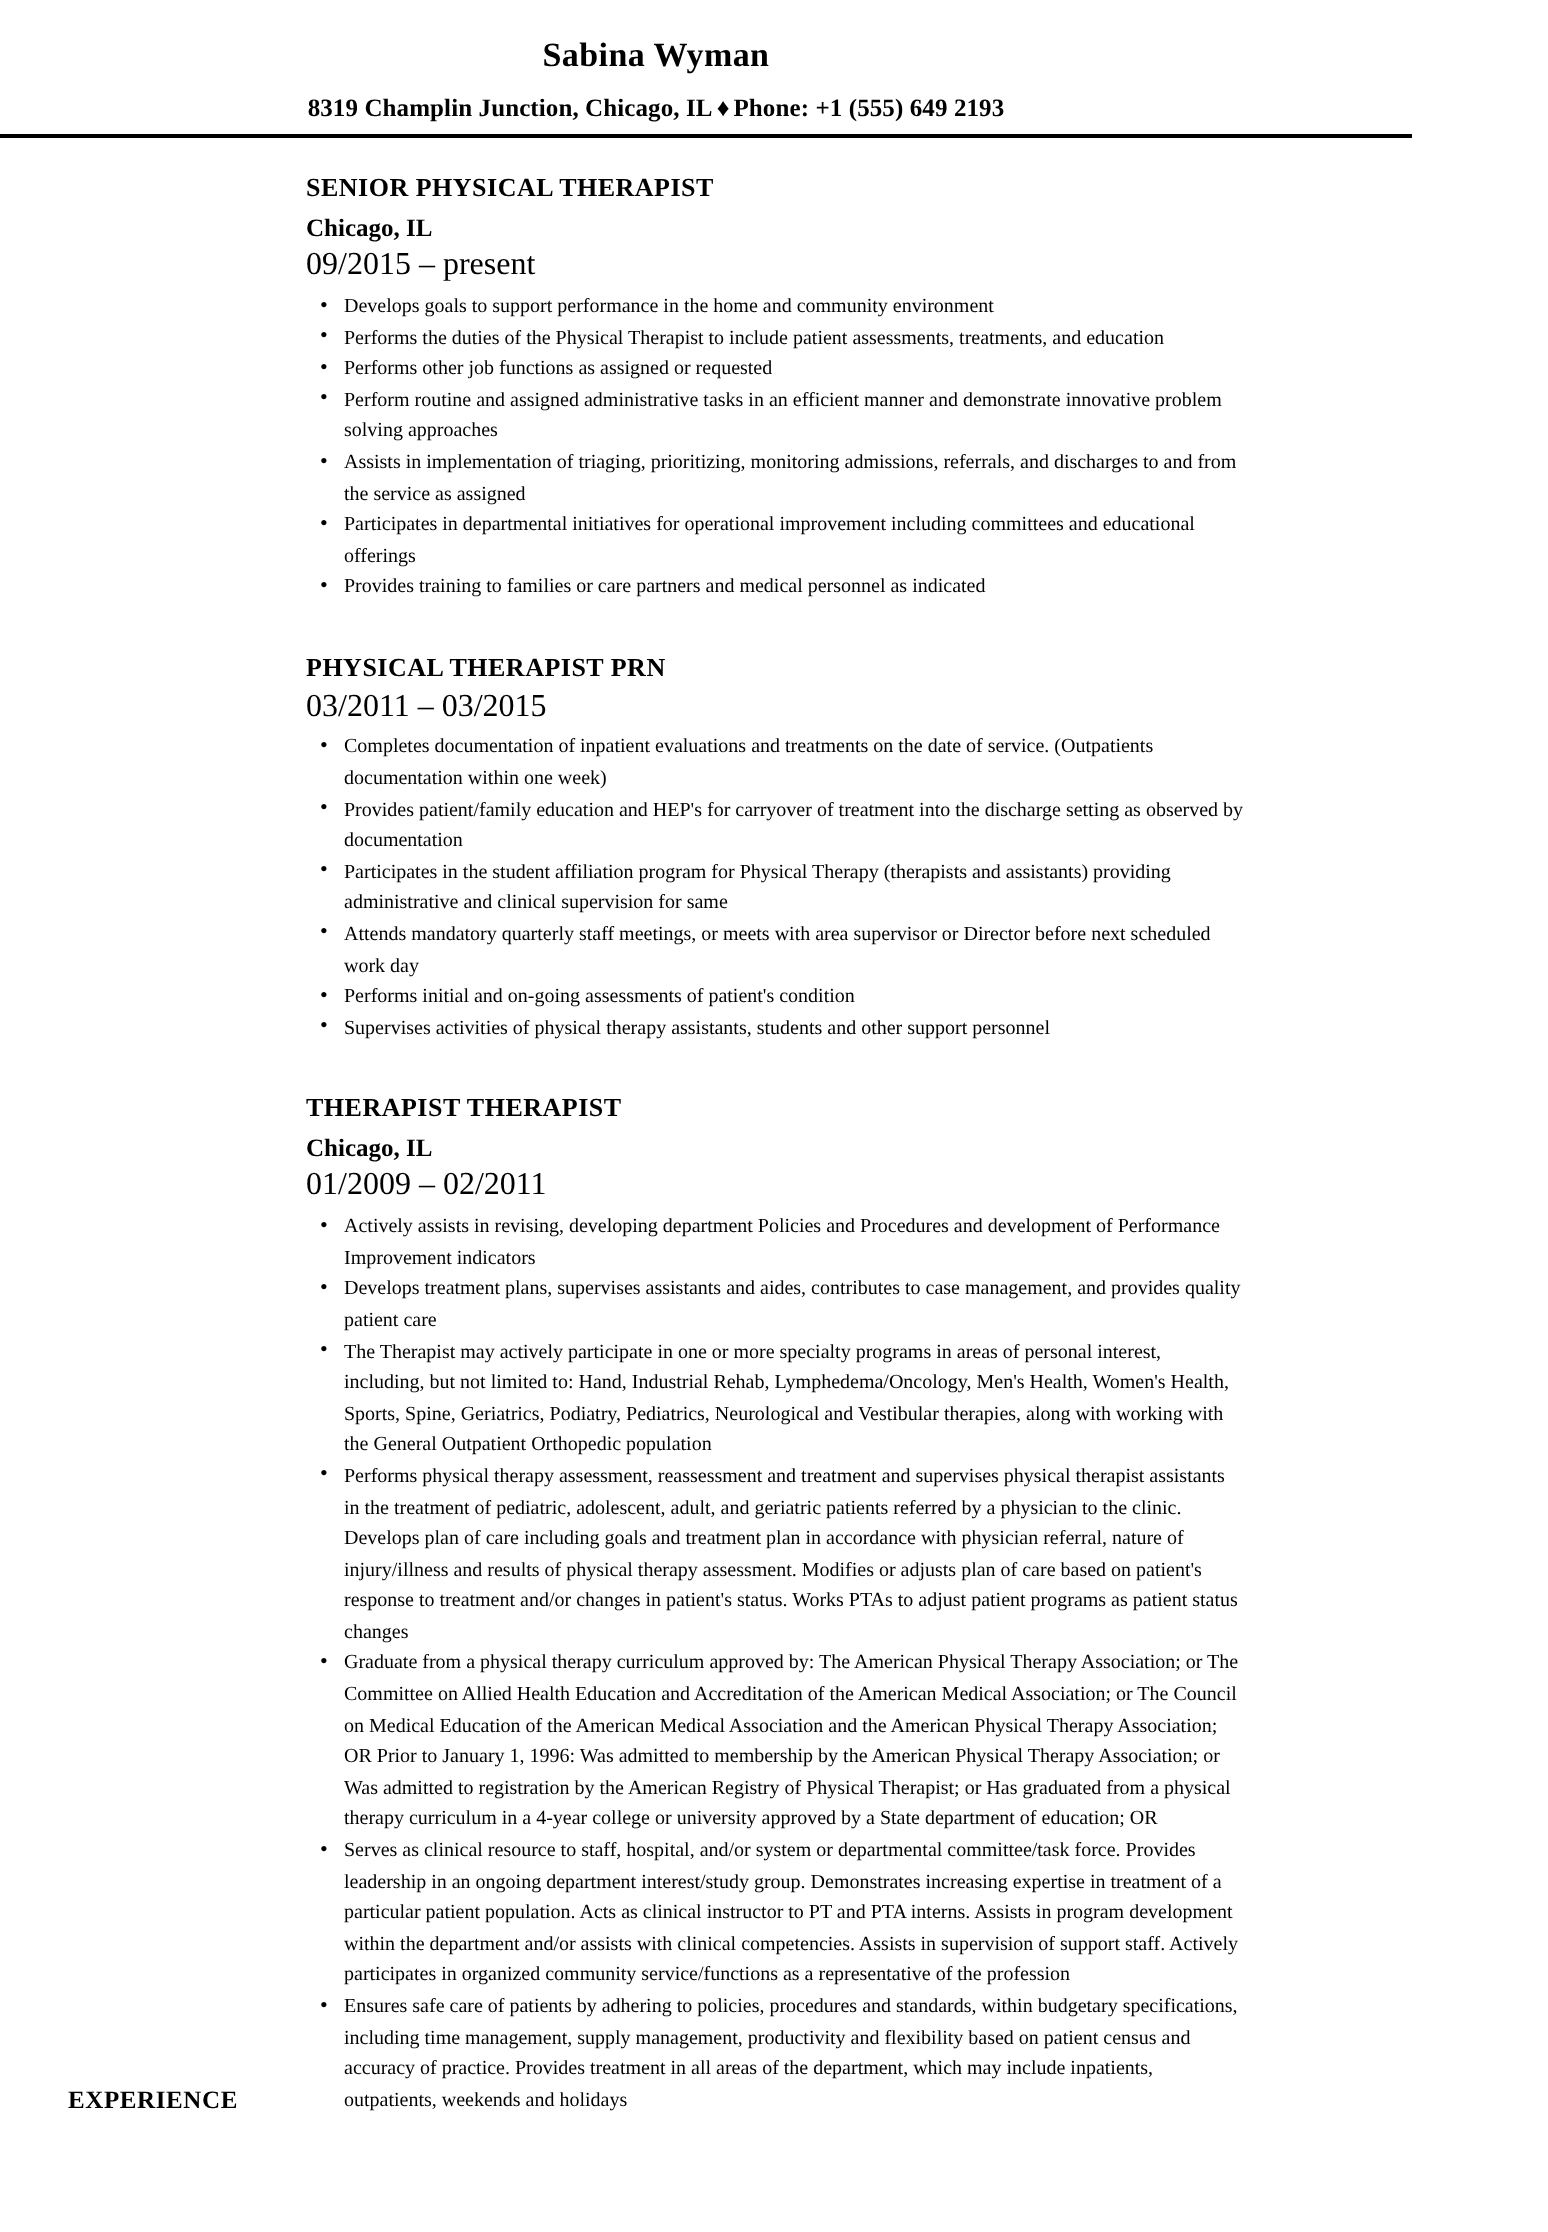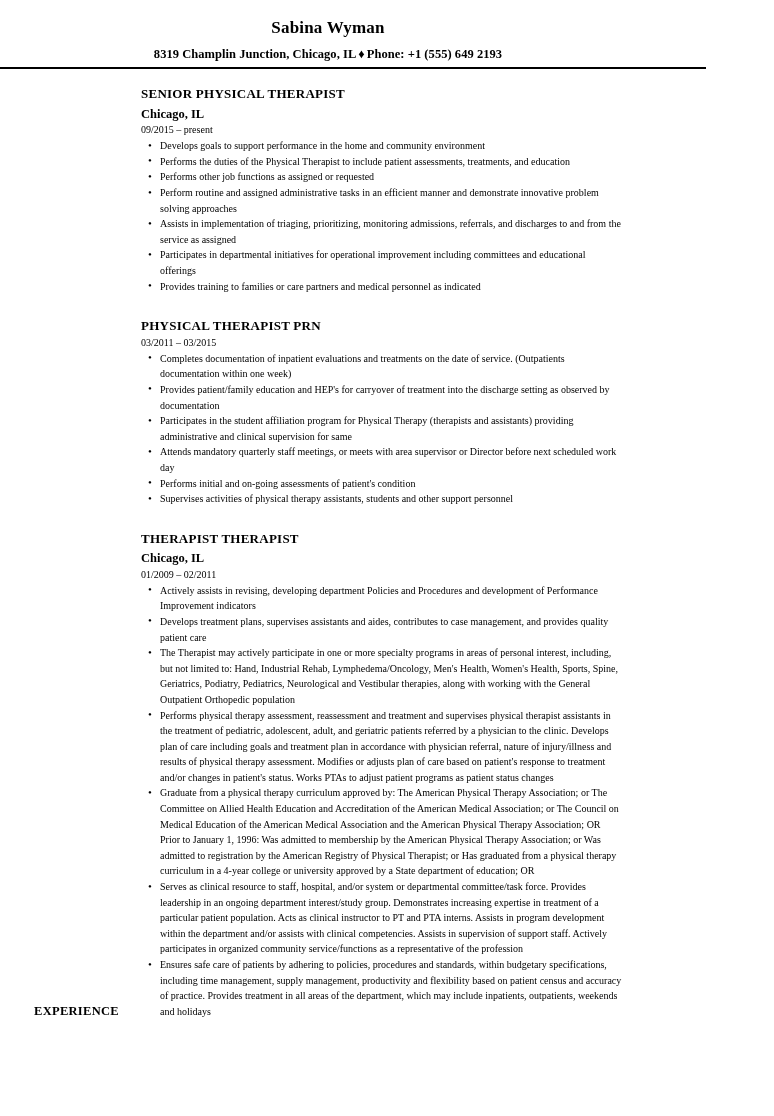--- a/index.html
+++ b/index.html
@@ -72,20 +72,21 @@
     font-size: 12.5px;
     font-weight: bold;
     letter-spacing: 0.3px;
     white-space: nowrap;
   }
   .col-content {
     flex: 1 1 auto;
     width: 599px;
     padding-right: 34px;
     box-sizing: border-box;
+    margin-left: 12px;
   }
 
   
   .job {
     margin-bottom: 23px;
   }
   .job:last-child {
     margin-bottom: 0;
   }
   .job-title {
@@ -94,21 +95,21 @@
     letter-spacing: 0.25px;
     line-height: 1.35;
   }
   .job-location {
     font-size: 12.5px;
     font-weight: bold;
     line-height: 1.32;
     padding-top: 3px;
   }
   .job-dates {
-    font-size: 10px;
+    font-size: 16px;
     font-weight: normal;
     line-height: 1.3;
     padding-top: 1px;
   }
   .bullets {
     list-style: none;
     margin: 2px 0 0 0;
     padding: 0;
   }
   .bullets li {

